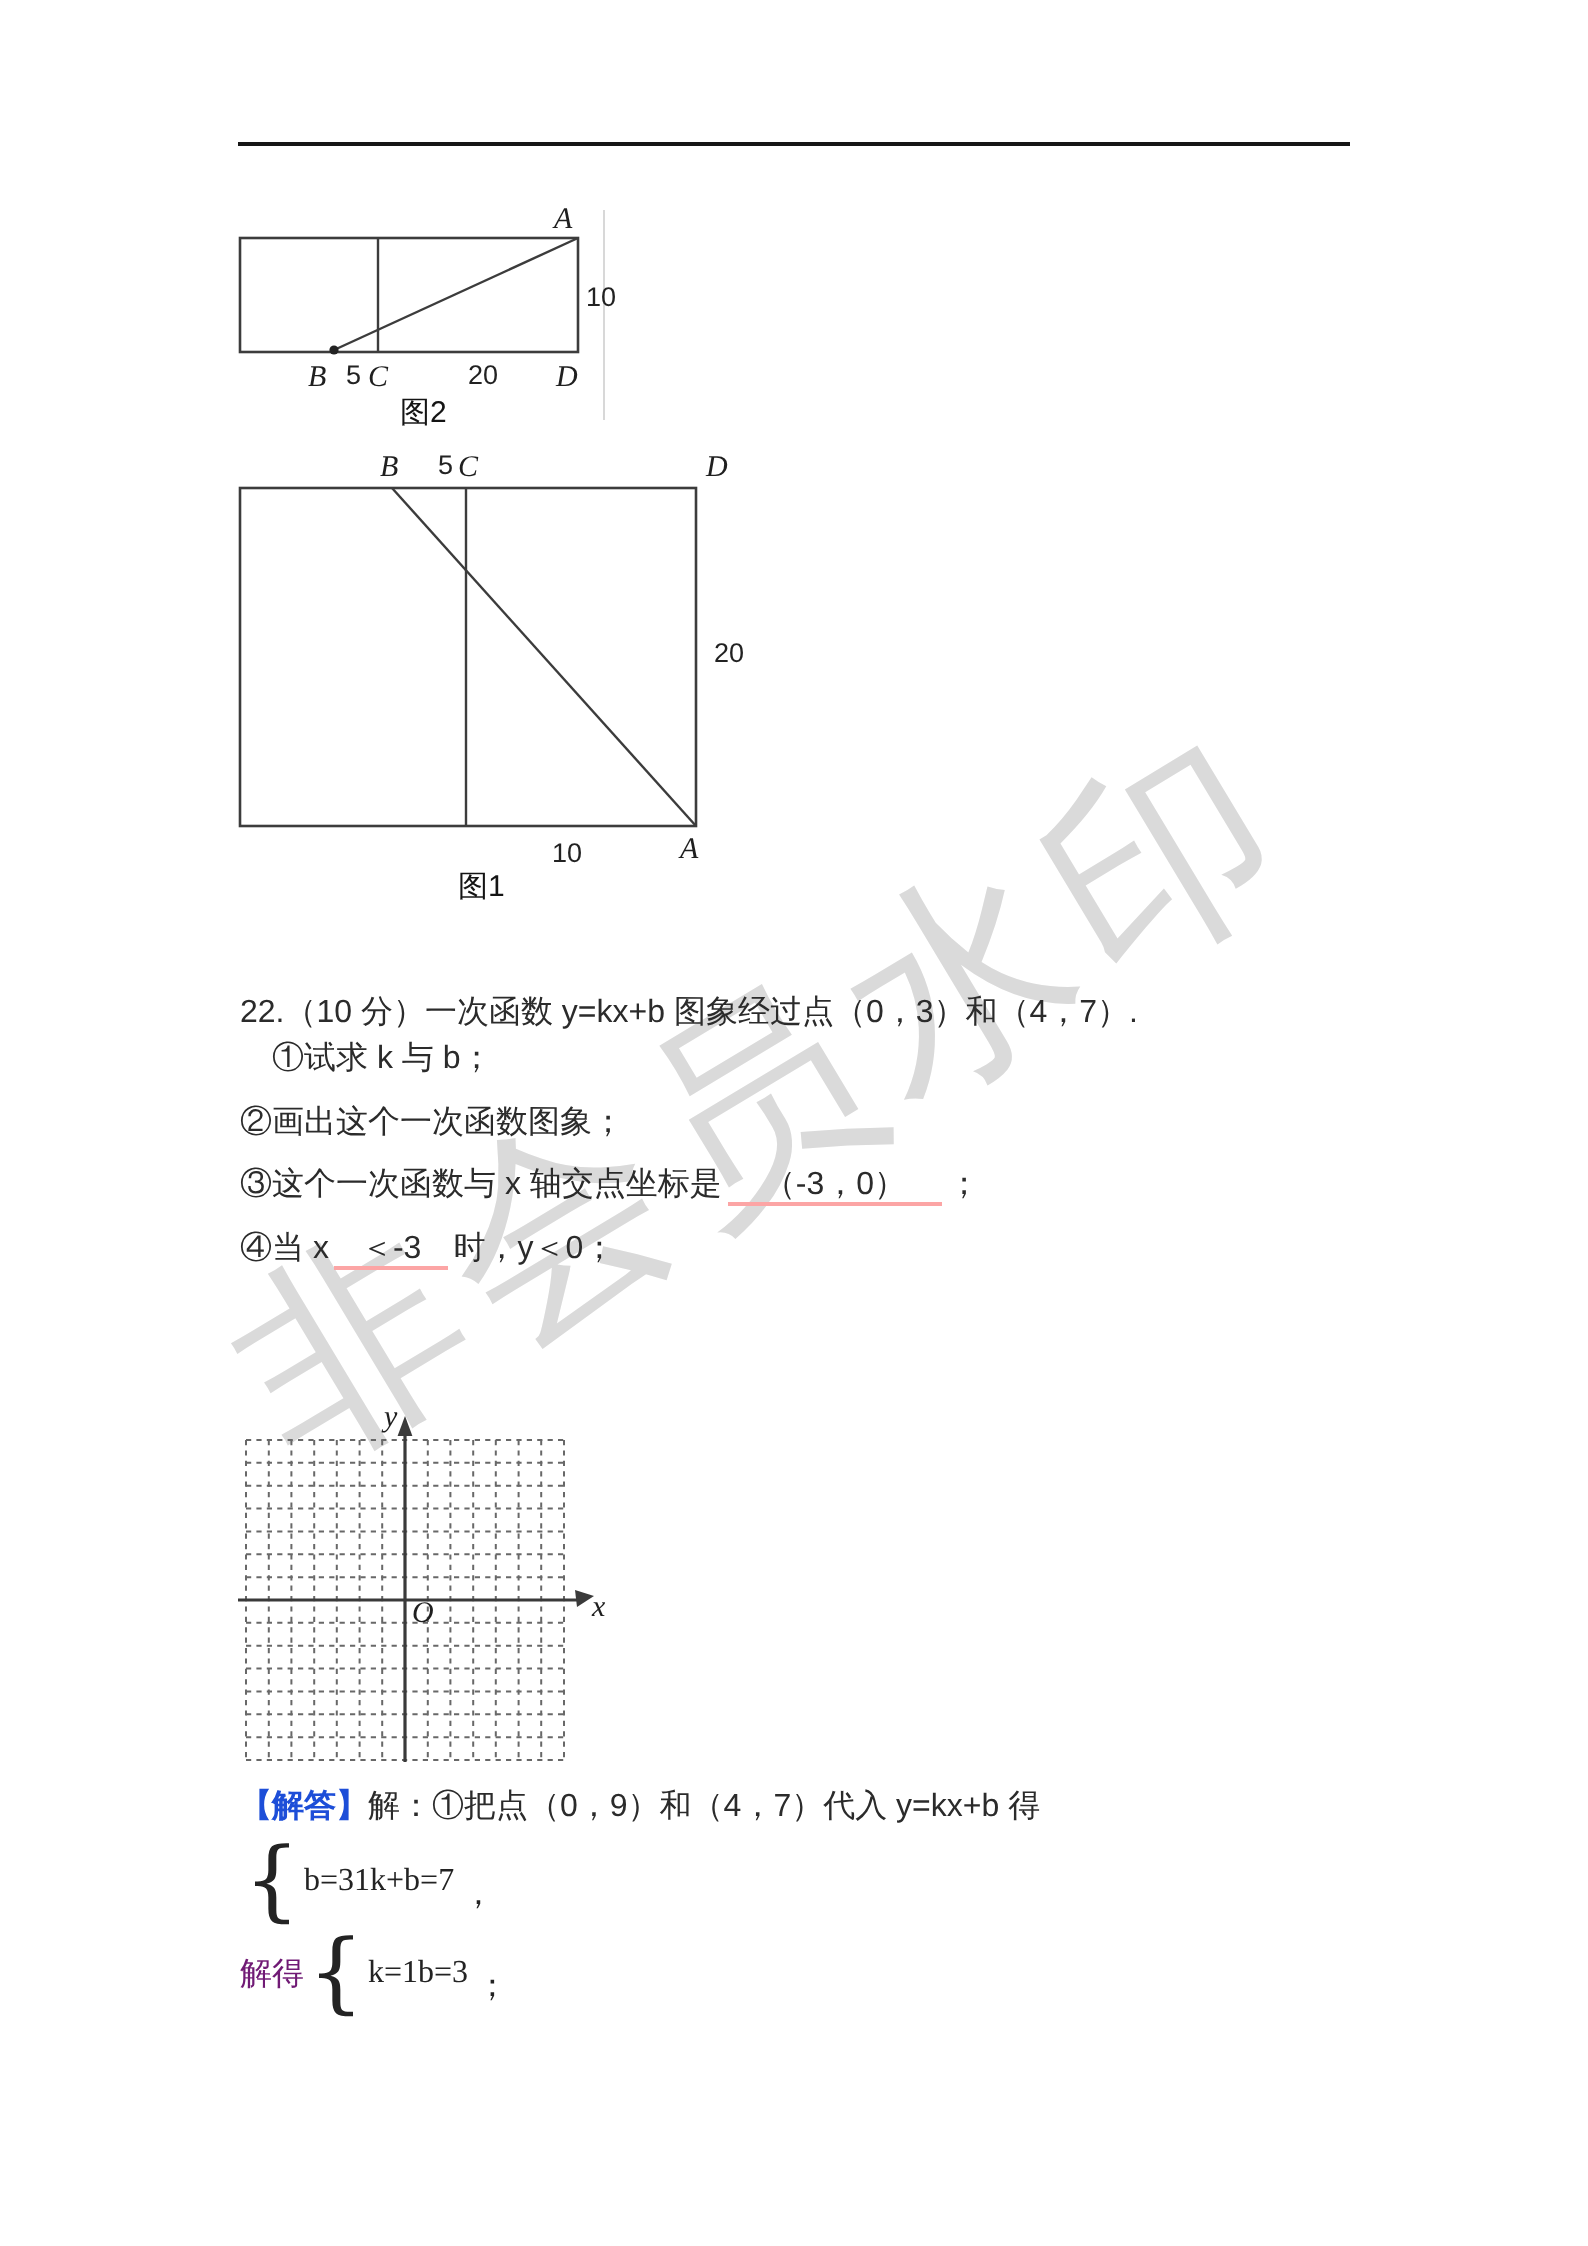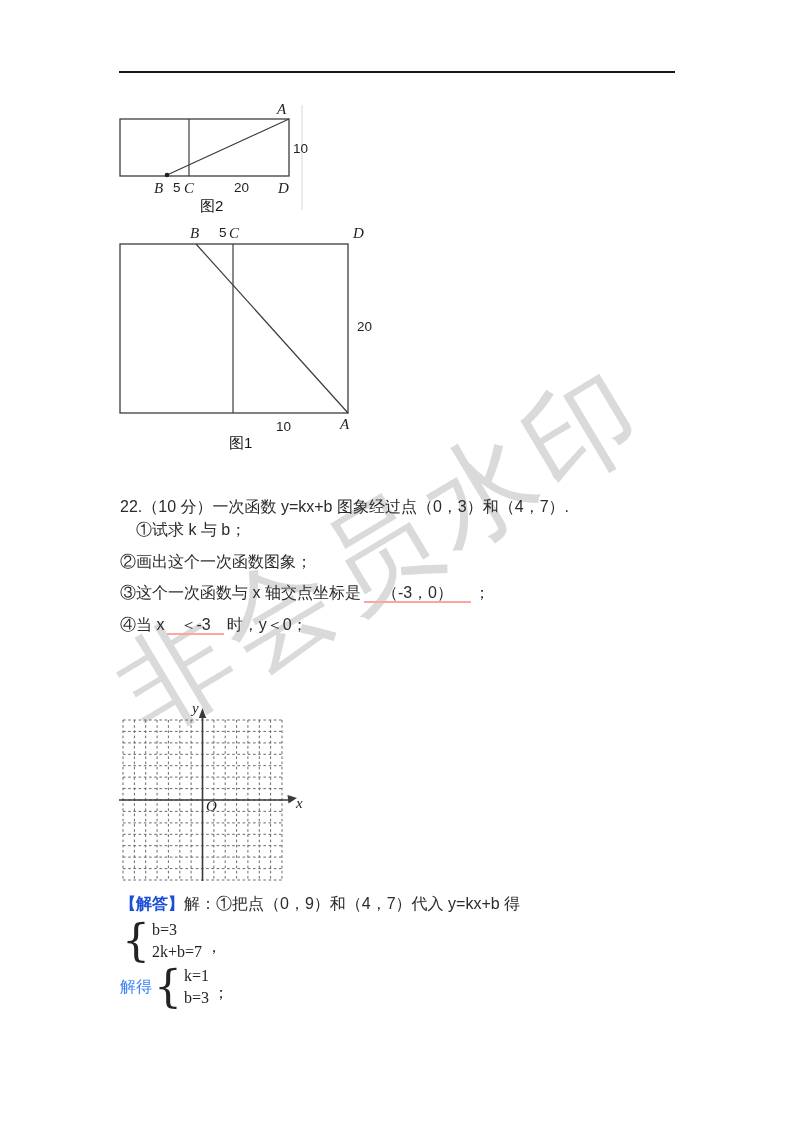--- a/index.html
+++ b/index.html
@@ -9,23 +9,23 @@
         text-align:center;font-size:110px;letter-spacing:8px;color:#dadada;white-space:nowrap;
         transform:rotate(-31deg);z-index:0;font-family:"Liberation Sans",sans-serif;}
   .z{position:absolute;z-index:1;}
   .top-rule{left:119px;top:71px;width:556px;height:2px;background:#161616;}
   .line{left:120px;white-space:nowrap;font-size:16px;line-height:21px;}
   .ans{font-weight:normal;border-bottom:2px solid #fca5a5;padding:0 13px;margin:0 3px;}
   .ans-wide{padding:0 18px;}
   .sol-tag{color:#1d4ed8;font-weight:bold;}
   .sys{display:flex;align-items:center;font-family:"Liberation Serif",serif;font-size:16px;color:#232323;}
   .brace{font-family:"DejaVu Serif",serif;font-size:44px;font-weight:400;line-height:50px;margin-right:2px;}
-  .sys-rows{display:flex;flex-direction:column;line-height:22px;}
+  .sys-rows{display:flex;flex-direction:row;line-height:22px;align-items:center;}
   .sys-punct{align-self:center;margin:12px 0 0 4px;}
-  .solve-label{font-family:"Liberation Sans",sans-serif;color:#3b82f6;margin-right:2px;}
+  .solve-label{font-family:"Liberation Sans",sans-serif;color:#701a75;margin-right:2px;}
   svg{display:block;}
   svg text{fill:#1f1f1f;}
   .lbl-i{font-family:"Liberation Serif",serif;font-style:italic;font-size:15px;}
   .lbl-n{font-family:"Liberation Sans",sans-serif;font-size:13.5px;fill:#222;}
   .lbl-cn{font-family:"Liberation Sans",sans-serif;font-size:15px;fill:#141414;}
 </style>
 </head>
 <body>
 
 <div class="page">
@@ -81,21 +81,21 @@
     <text x="188" y="110" class="lbl-i">x</text>
     <text x="98" y="113" class="lbl-i">O</text>
   </svg>
 
   <div class="z line" style="top:893px;"><span class="sol-tag">【解答】</span><span>解：①把点（0，9）和（4，7）代入 y=kx+b 得</span></div>
 
   <div class="z sys" style="left:122px;top:916px;">
     <span class="brace">{</span>
     <span class="sys-rows">
       <span>b=3</span>
-      <span>2k+b=7</span>
+      <span>1k+b=7</span>
     </span>
     <span class="sys-punct">，</span>
   </div>
 
   <div class="z sys" style="left:120px;top:962px;">
     <span class="solve-label">解得</span>
     <span class="brace">{</span>
     <span class="sys-rows">
       <span>k=1</span>
       <span>b=3</span>

